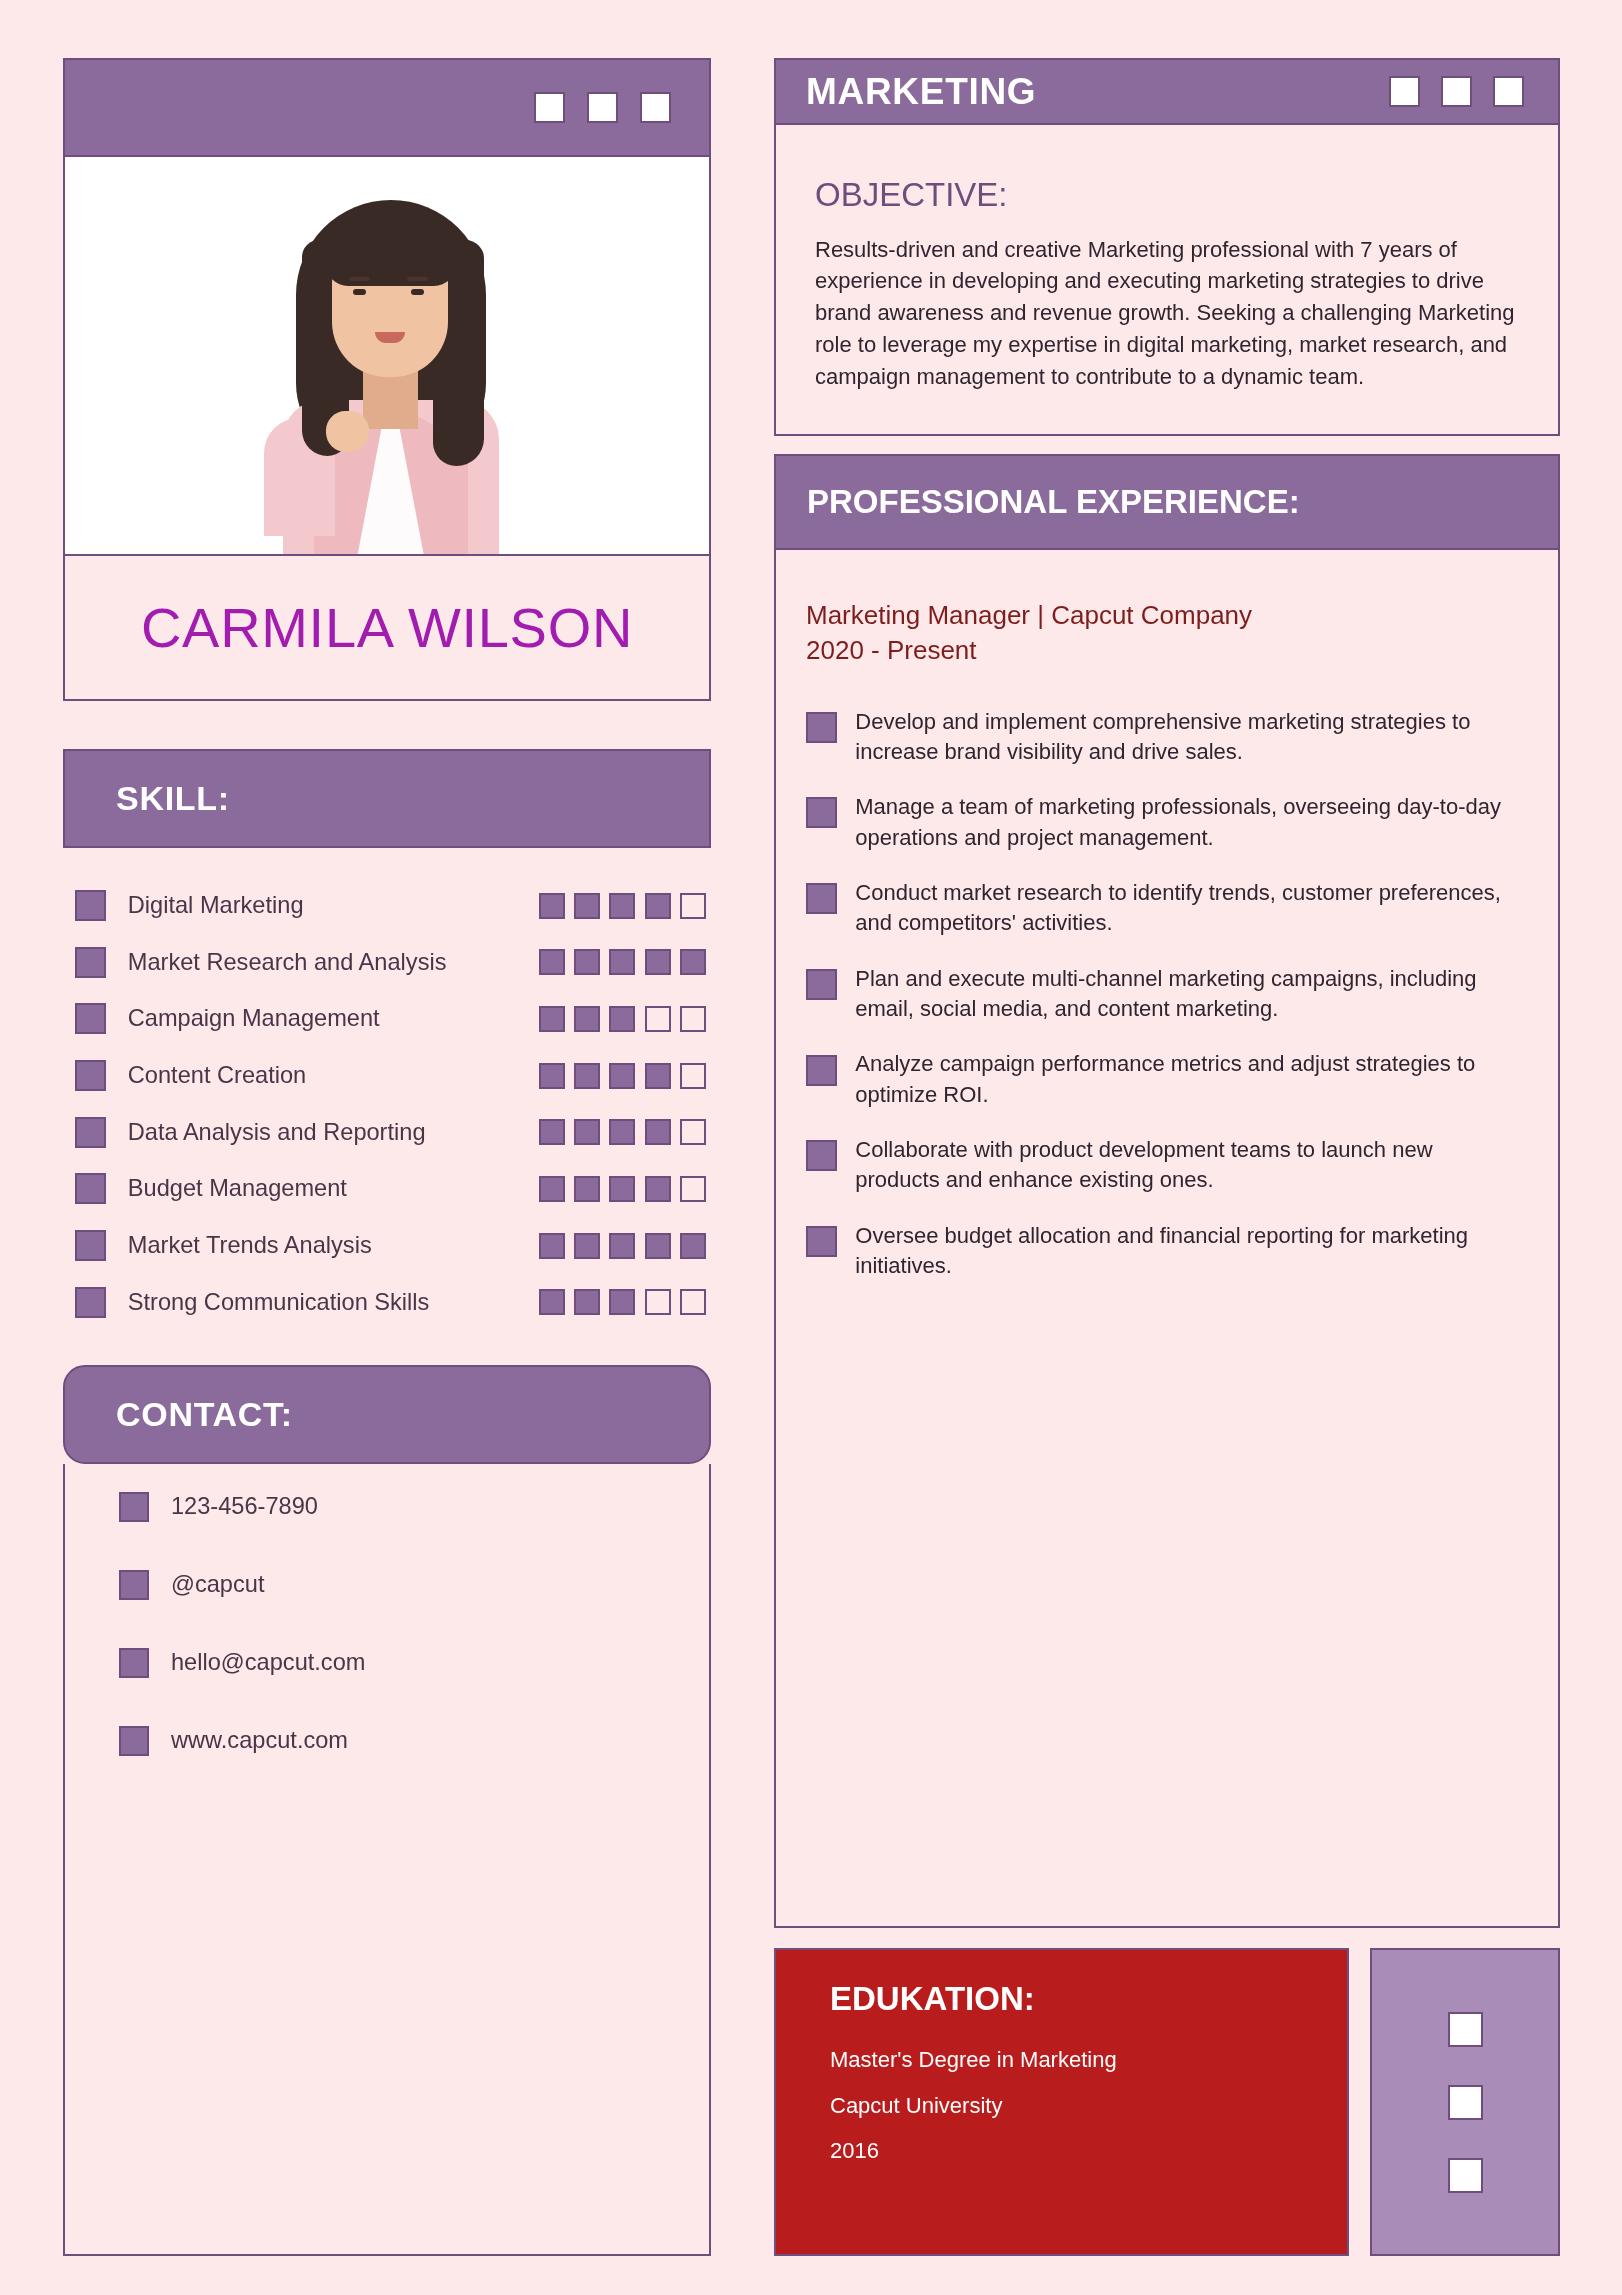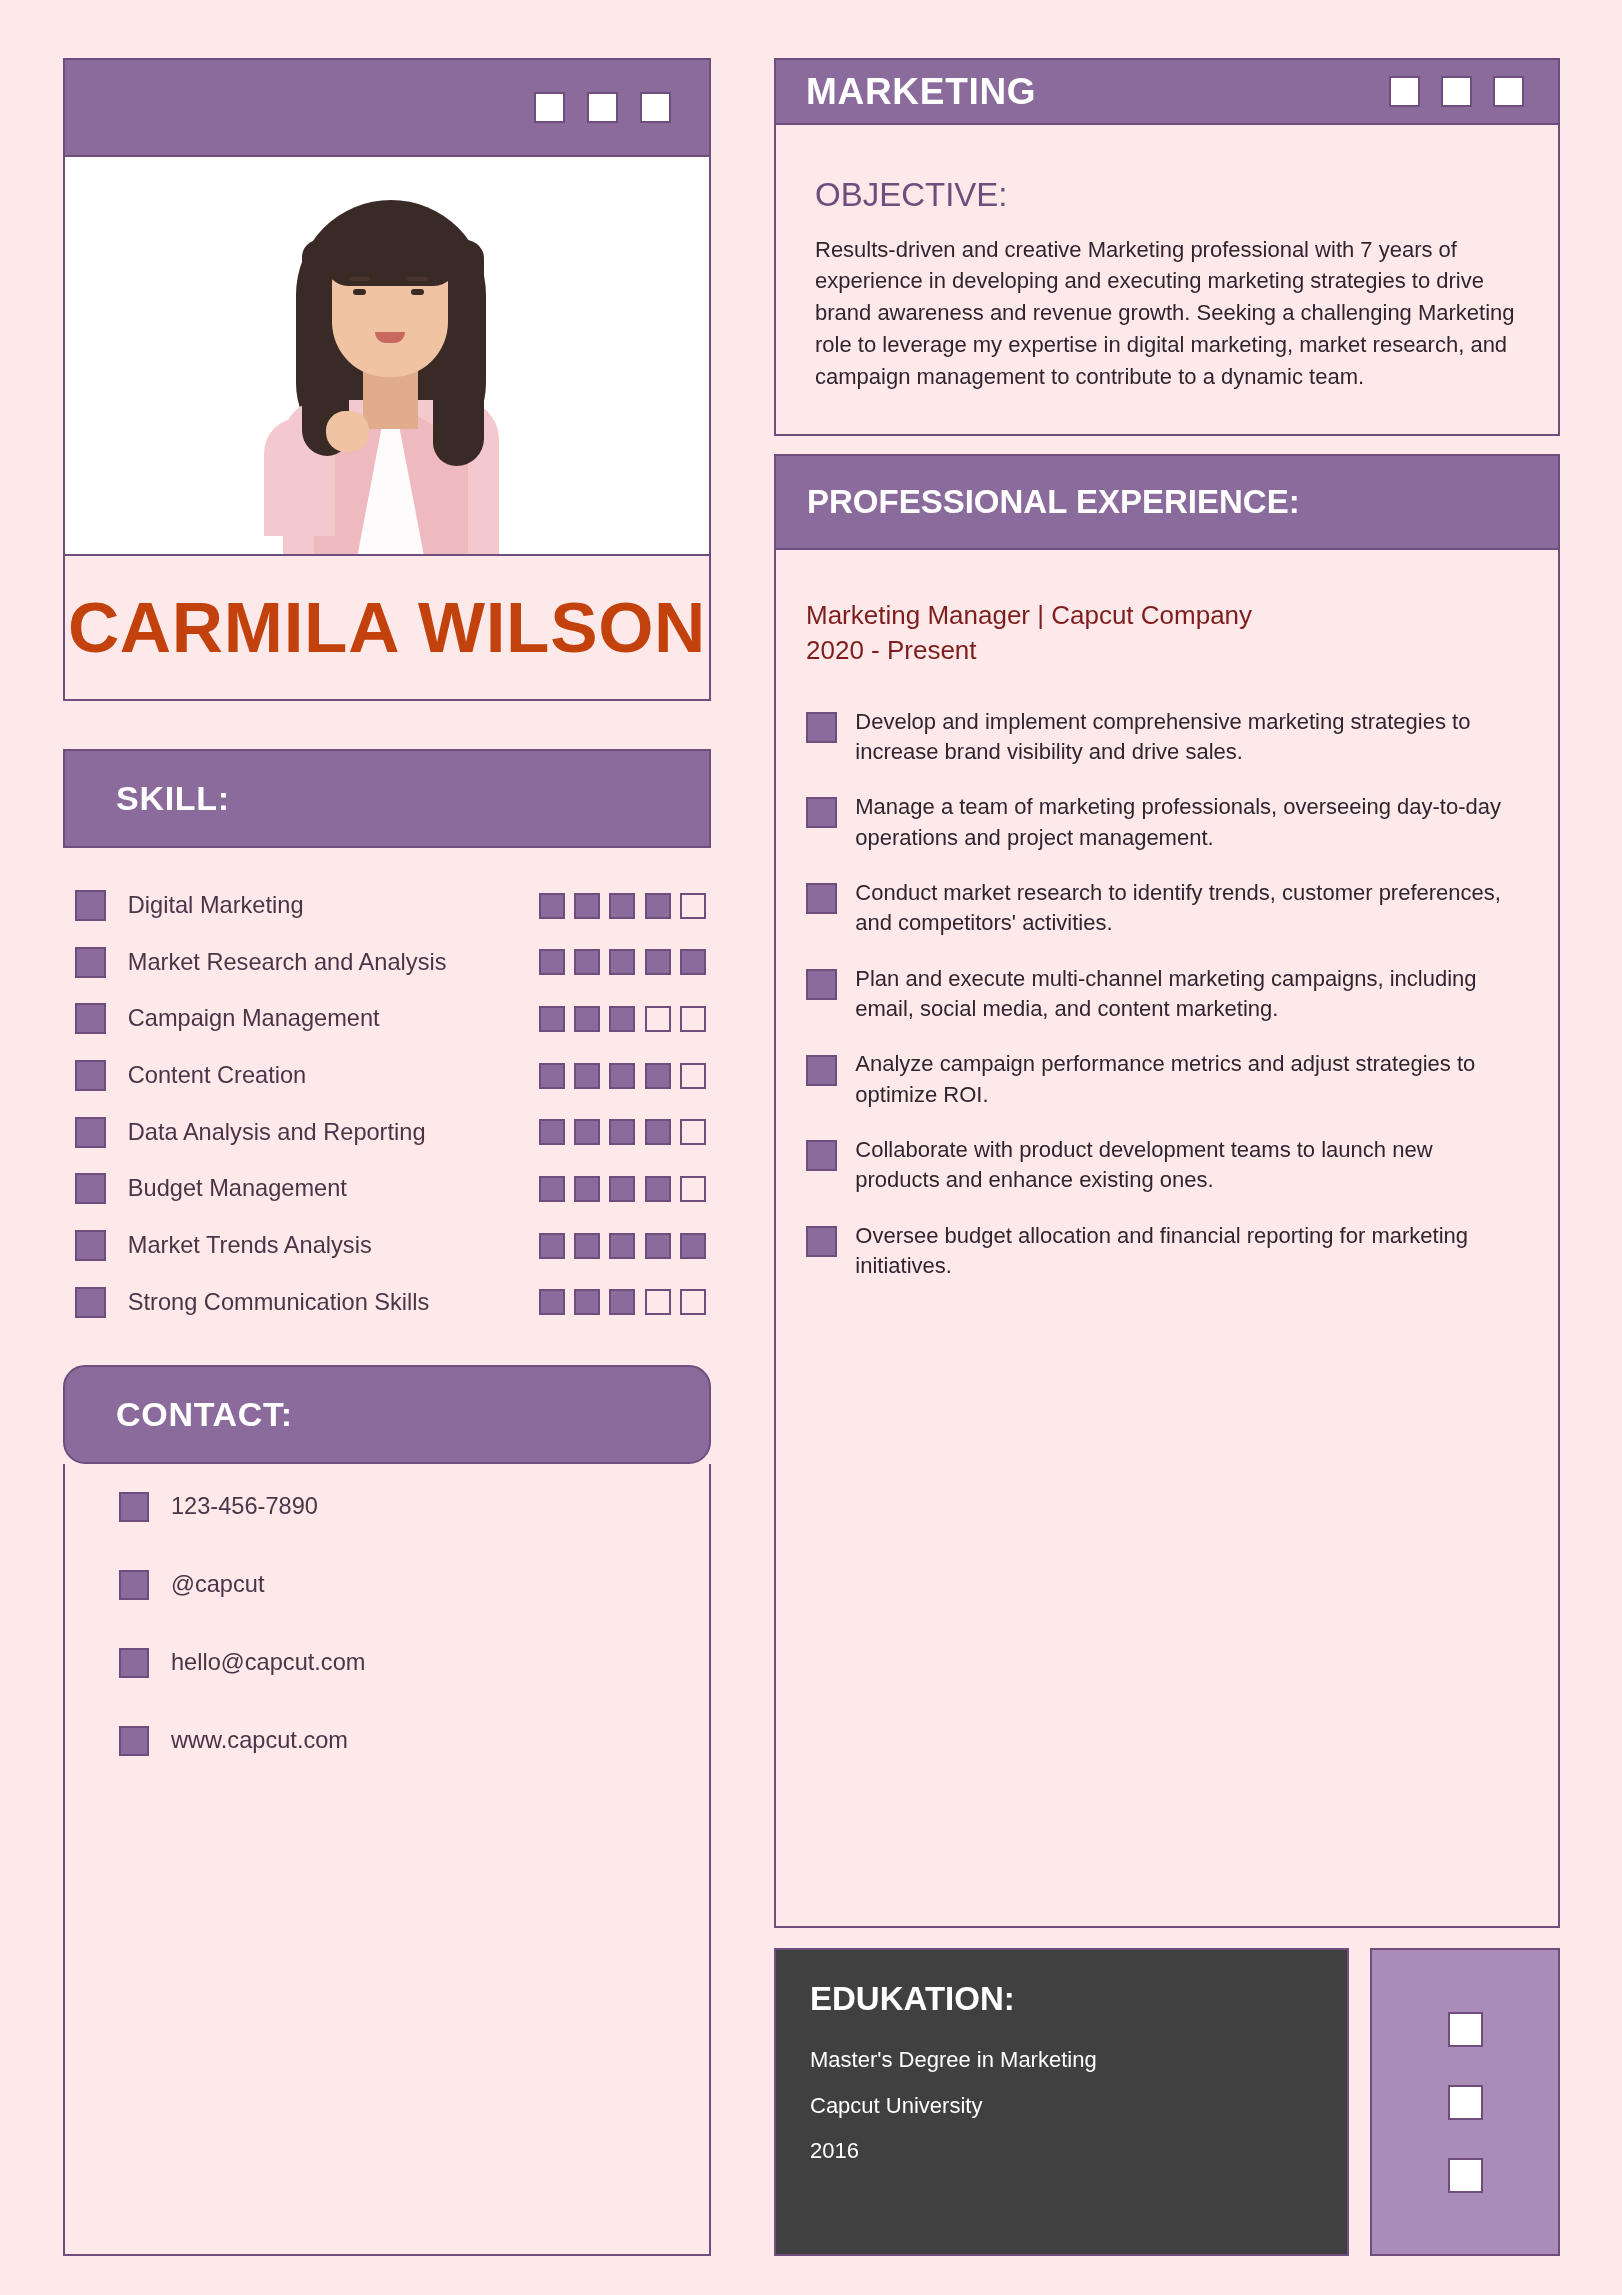--- a/index.html
+++ b/index.html
@@ -157,23 +157,23 @@
   }
 
   .name-area {
     height: 143px;
     display: flex;
     align-items: center;
     justify-content: center;
     background: #fde9e9;
   }
   .name-text {
-    font-size: 71px;
-    font-weight: bold;
-    color: #c2410c;
+    font-size: 56px;
+    font-weight: normal;
+    color: #a21caf;
     letter-spacing: 0.7px;
   }
 
   .section-header {
     background: #8a6b9c;
     border: 2.6px solid #6f4d7d;
     height: 99px;
     display: flex;
     align-items: center;
     padding-left: 51px;
@@ -327,23 +327,23 @@
   }
 
   .bottom-row {
     margin-top: 19.6px;
     display: flex;
     gap: 21px;
     height: 308px;
   }
   .edu-card {
     flex: 1 1 auto;
-    background: #404040;
-    border: 2.6px solid #6f4d7d;
-    padding: 30px 34px;
+    background: #b91c1c;
+    border: 2.6px solid #6f4d7d;
+    padding: 30px 54px;
     color: #ffffff;
   }
   .edu-title {
     font-size: 33px;
     font-weight: bold;
     margin-bottom: 29px;
   }
   .edu-line {
     font-size: 22px;
     margin-bottom: 19.6px;

